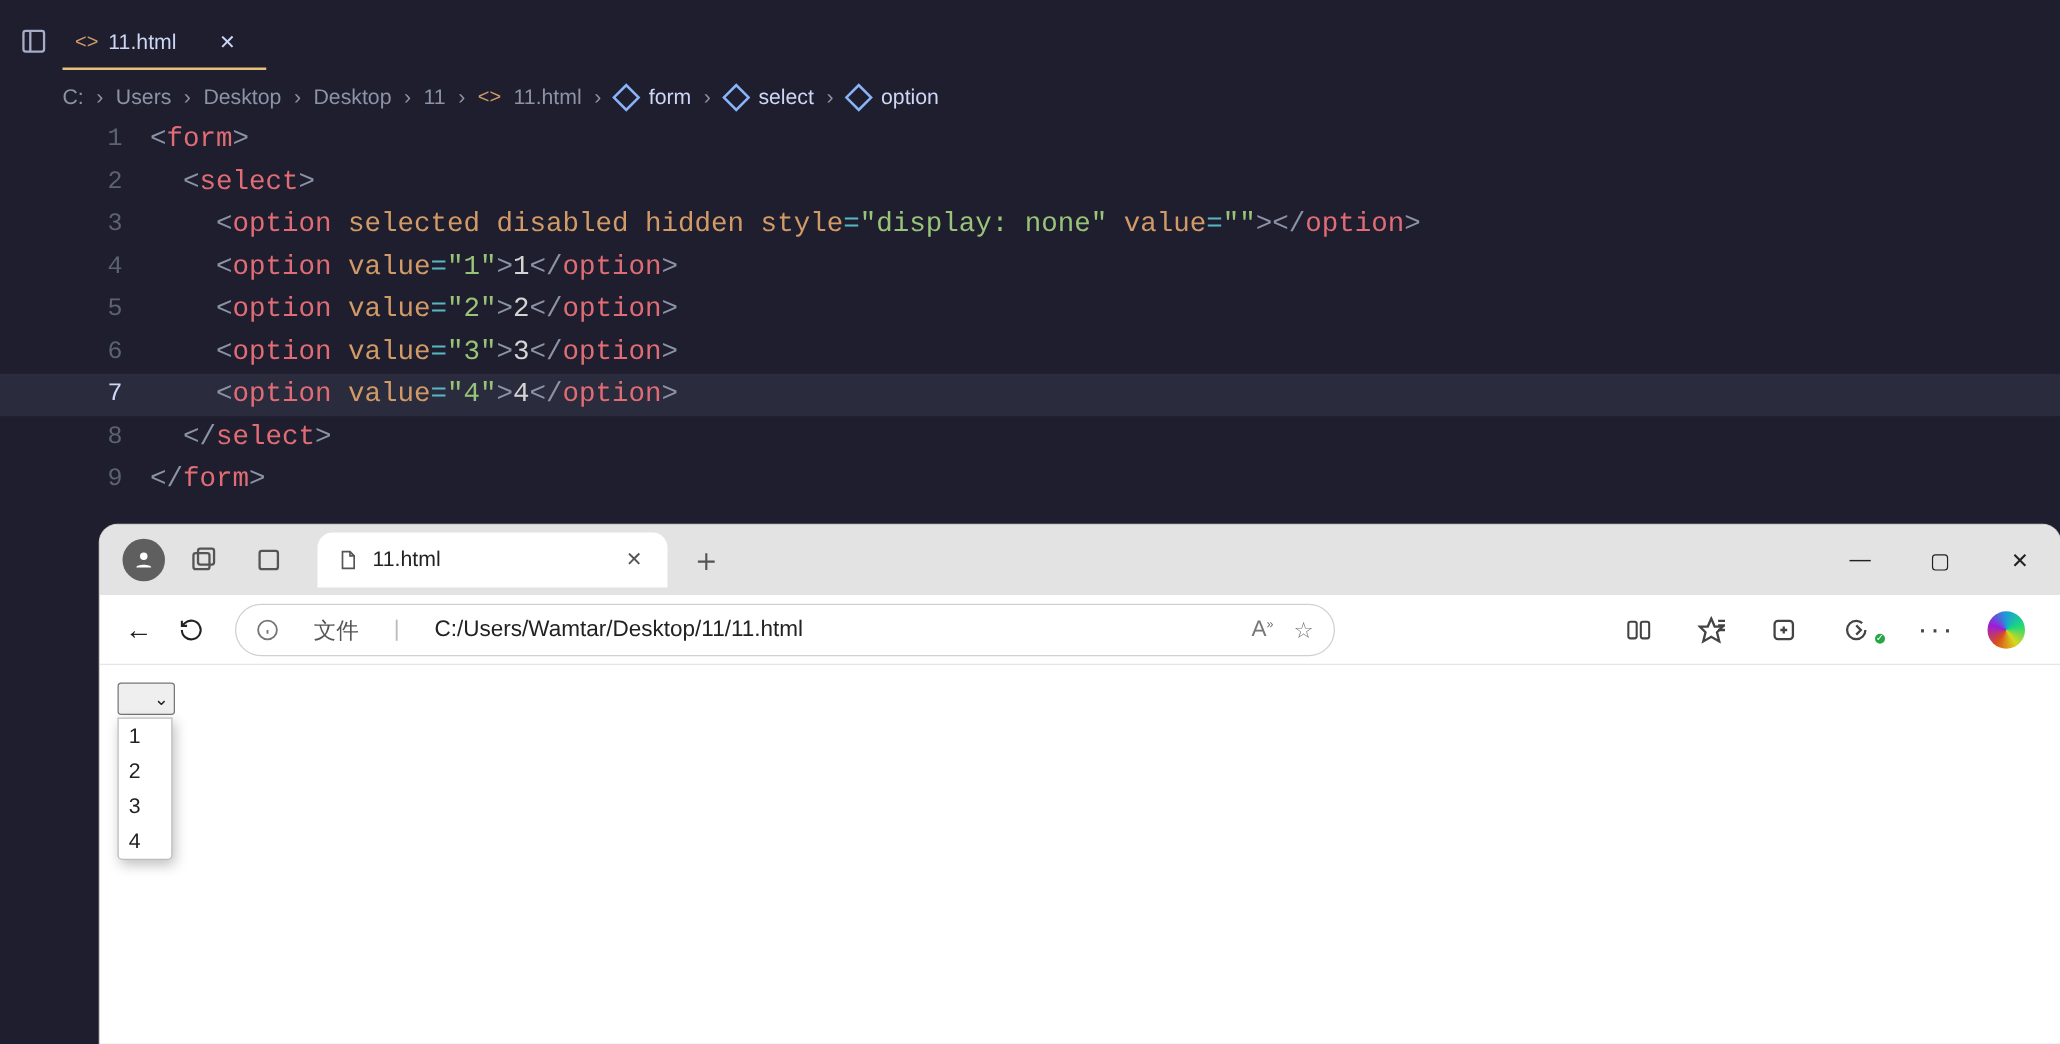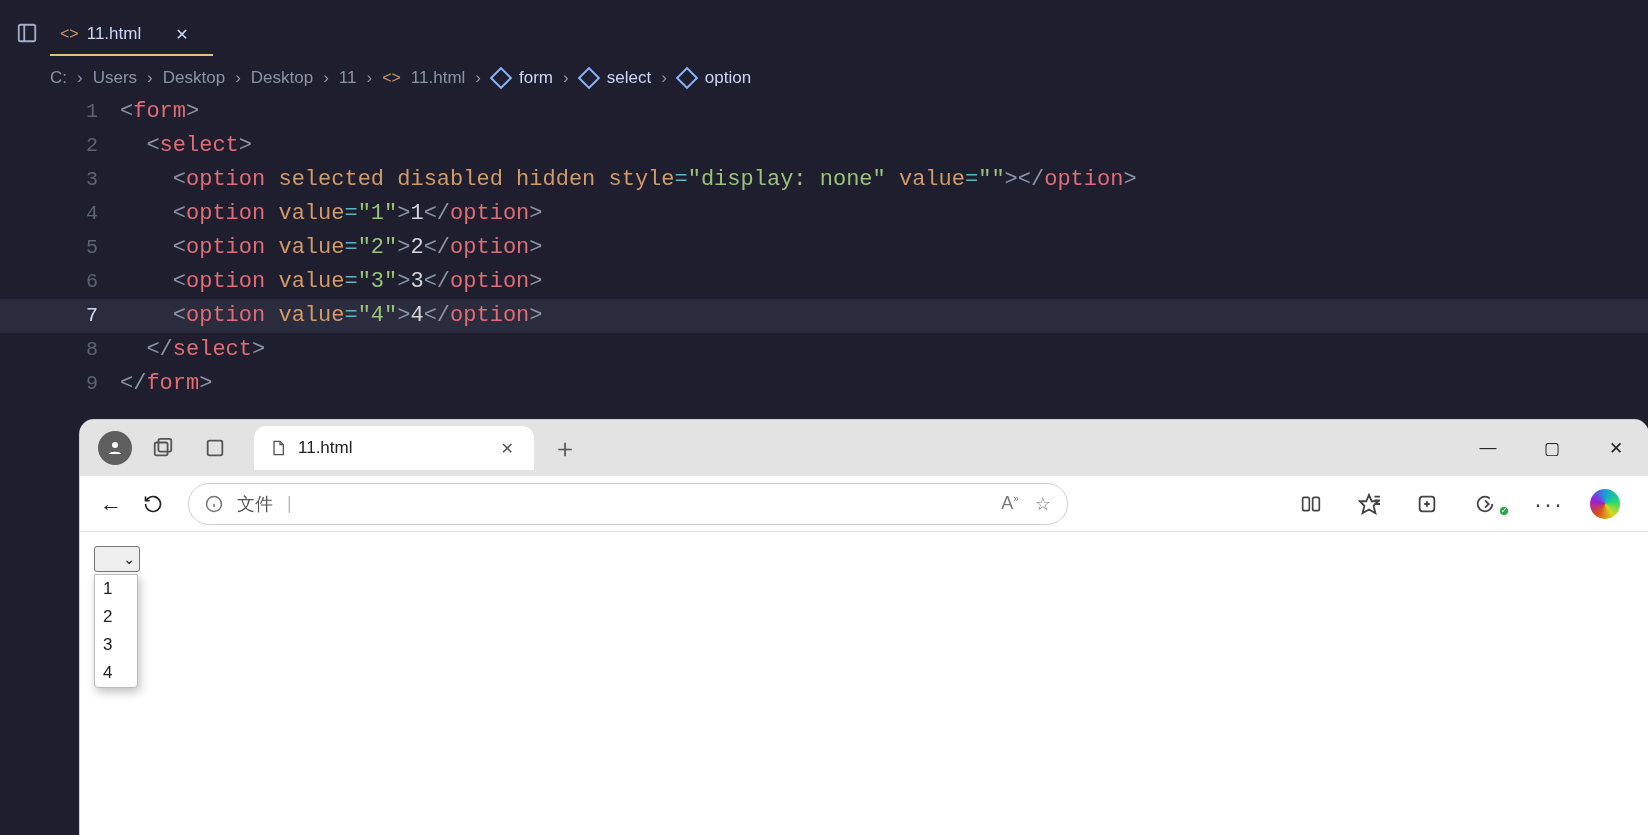--- a/index.html
+++ b/index.html
@@ -48,21 +48,21 @@
   .br-tab .ttxt{ font-size:17px; color:#222;}
   .br-tab .close{ margin-left:auto; font-size:16px; color:#555;}
   .new-tab-btn{ font-size:26px; color:#555; margin-left:18px;}
 
   .win-controls{ position:absolute; right:0; top:0; height:56px; display:flex; }
   .win-btn{ width:64px; height:56px; display:flex; align-items:center; justify-content:center; font-size:17px; color:#222;}
 
   .br-toolbar { height:56px; background:#fff; border-bottom:1px solid #e5e5e5; display:flex; align-items:center; padding:0 10px;}
   .nav-ic{ width:42px;height:42px;display:flex;align-items:center;justify-content:center;color:#222;font-size:22px;}
   .addr-box{ flex:0 0 880px; height:42px; background:#fff; border:1px solid #d0d0d0; border-radius:22px; margin-left:14px;
-             display:flex; align-items:center; padding:0 16px; gap:14px; color:#555; font-size:18px;}
+             display:flex; align-items:center; padding:0 16px; gap:28px; color:#555; font-size:18px;}
   .addr-label{ color:#555; }
   .addr-sep  { color:#bbb; }
   .addr-url  { color:#222; }
   .addr-right{ margin-left:auto; display:flex; gap:16px; color:#777;}
   .tool-right{ margin-left:auto; display:flex; gap:24px; align-items:center; padding-right:18px;}
   .tool-ic   { font-size:20px; color:#444; width:34px; text-align:center;}
   .copilot   { width:30px; height:30px; border-radius:50%;
                background:conic-gradient(#1b9dd9,#1bd97a,#d9d91b,#d94f1b,#9d1bd9,#1b9dd9);}
 
   .page-body { padding:14px 14px; }
@@ -224,20 +224,21 @@
     <div class="addr-box">
       <span>
         <svg width="18" height="18" viewBox="0 0 24 24" fill="none" stroke="#777" stroke-width="2">
             <circle cx="12" cy="12" r="10"></circle>
             <line x1="12" y1="8" x2="12" y2="8"></line>
             <line x1="12" y1="12" x2="12" y2="16"></line>
           </svg>
       </span>
       <span class="addr-label">文件</span>
       <span class="addr-sep">|</span>
+      <span class="addr-url">C:/Users/Wamtar/Desktop/11/11.html</span>
       <span class="addr-right">
         <span>A<sup style="font-size:10px;">»</sup></span>
         <span>☆</span>
       </span>
     </div>
 
     <div class="tool-right">
       <span class="tool-ic">
         <svg width="22" height="20" viewBox="0 0 24 24" fill="none" stroke="#444" stroke-width="2">
             <rect x="2" y="4" width="8" height="16" rx="2"></rect>

